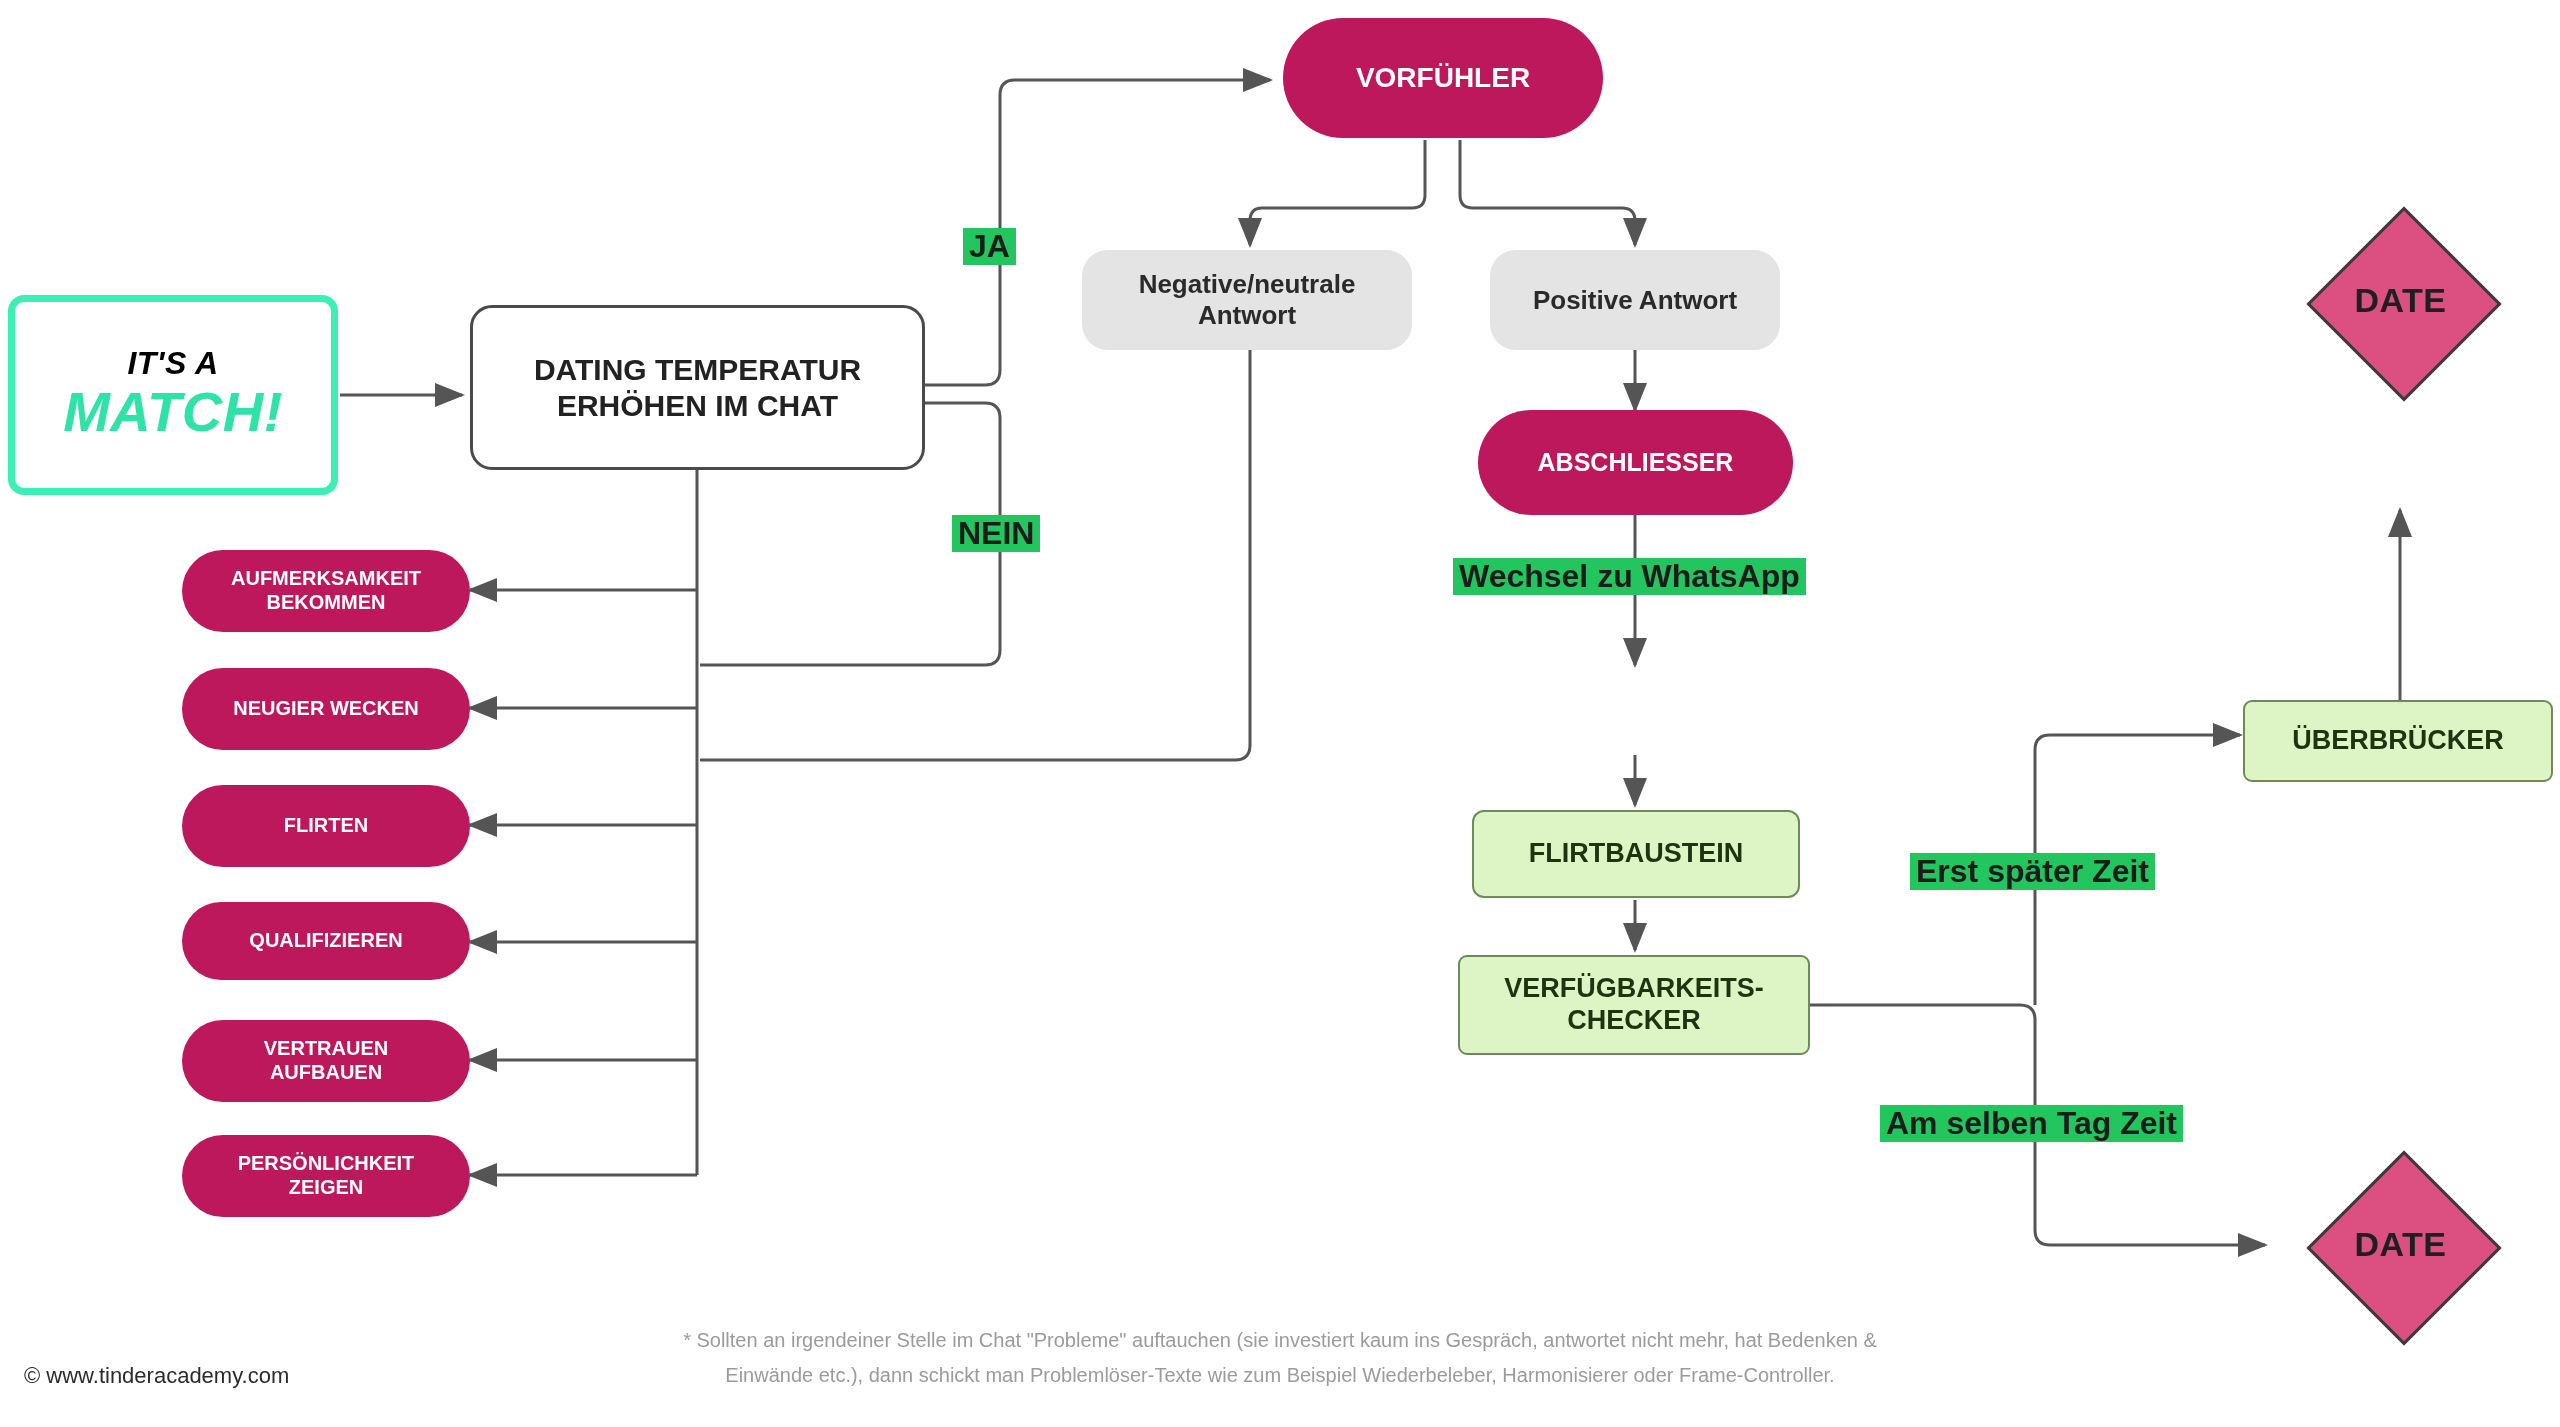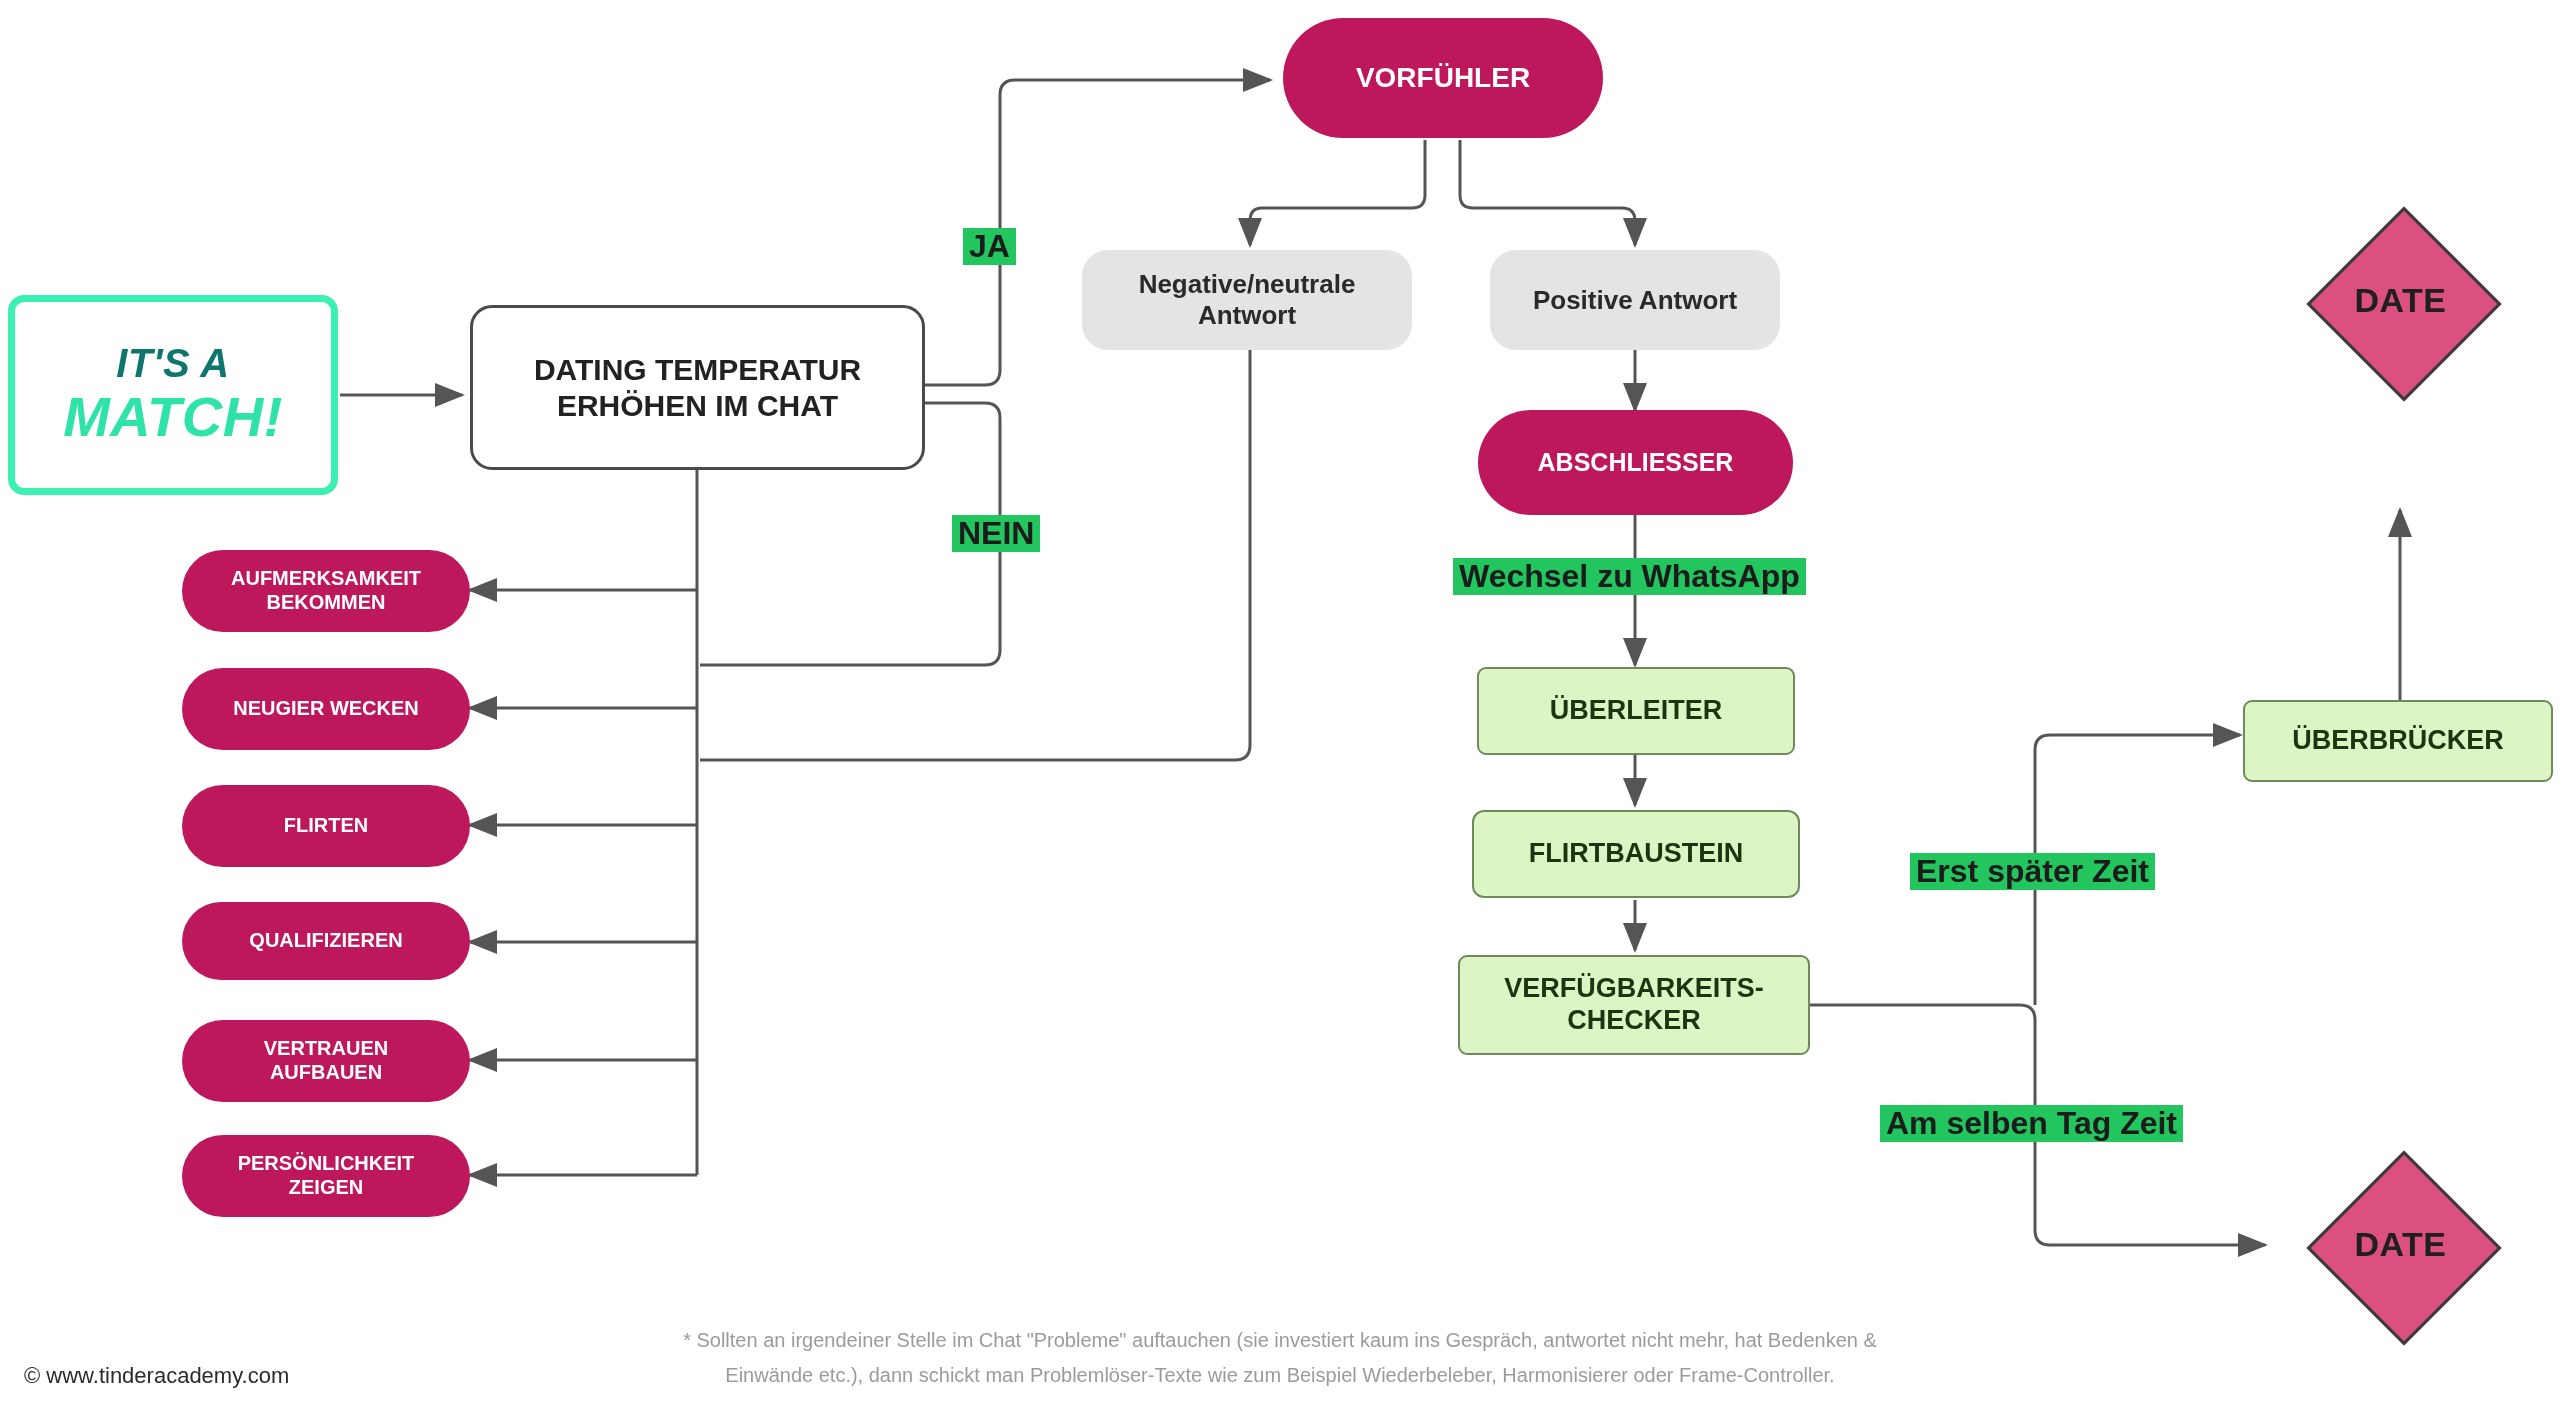--- a/index.html
+++ b/index.html
@@ -34,24 +34,24 @@
 
   
   .match-node {
     border: 7px solid #3CEFB2;
     border-radius: 16px;
     background: #ffffff;
     flex-direction: column;
     padding: 6px 0;
   }
   .match-line1 {
-    color: #0f766e;
+    color: #000000;
     font-style: italic;
     font-weight: bold;
-    font-size: 40px;
+    font-size: 32px;
     letter-spacing: 0.5px;
   }
   .match-line2 {
     color: #2FE3A8;
     font-style: italic;
     font-weight: bold;
     font-size: 56px;
     letter-spacing: 0.5px;
     margin-top: -4px;
   }
@@ -252,23 +252,20 @@
   <div class="node pill-grey" style="left:1490px; top:250px; width:290px; height:100px;">
     <span>Positive Antwort</span>
   </div>
 
   <div class="node pill-blue medium" style="left:1478px; top:410px; width:315px; height:105px;">
     <span>ABSCHLIESSER</span>
   </div>
 
   <div class="edge-label" style="left:1453px; top:558px;">Wechsel zu WhatsApp</div>
 
-  <div class="node box-green" style="left:1477px; top:667px; width:318px; height:88px;">
-    <span>ÜBERLEITER</span>
-  </div>
 
   <div class="node box-green" style="left:1472px; top:810px; width:328px; height:88px;border-radius:12px;">
     <span>FLIRTBAUSTEIN</span>
   </div>
 
   <div class="node box-green" style="left:1458px; top:955px; width:352px; height:100px; flex-direction:column;">
     <span>VERFÜGBARKEITS-</span>
     <span>CHECKER</span>
   </div>
 

